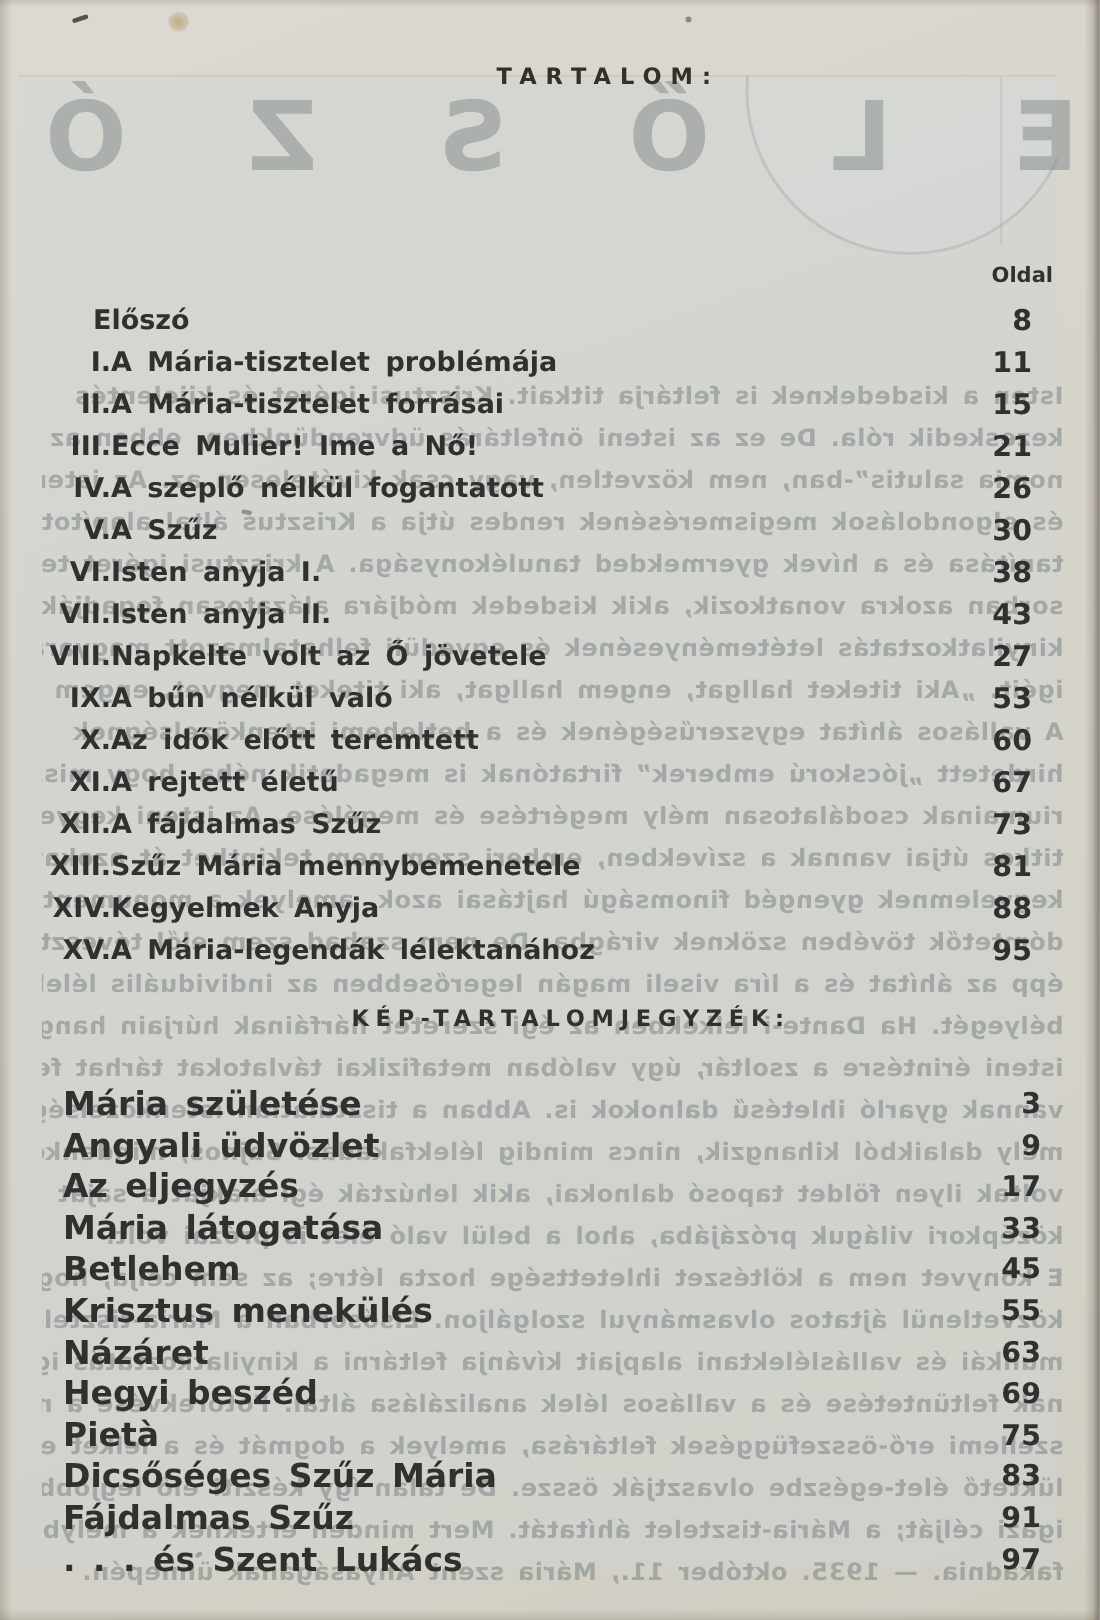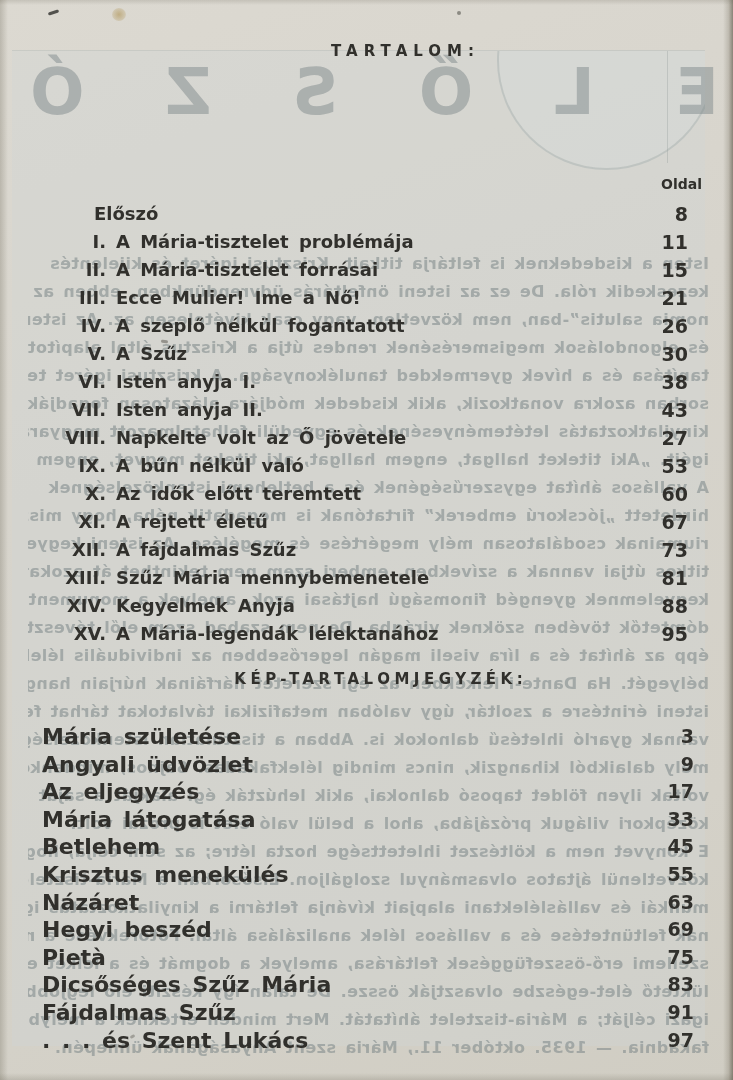--- a/index.html
+++ b/index.html
@@ -45,24 +45,24 @@
   .bleed-line{height:28px; white-space:nowrap; overflow:hidden;}
   
   .toc-title{
     position:absolute; top:42px; left:0; width:100%; text-align:center;
     font-size:15px; font-weight:bold; letter-spacing:6px; text-indent:6px;padding-left:36px;
   }
   .oldal{
     position:absolute; top:176px; right:31px;
     font-size:14px; font-weight:bold;
   }
-  .chapter-list{position:absolute; top:200px; left:56px; right:45px;}
+  .chapter-list{position:absolute; top:200px; left:24px; right:45px;}
   .c-row{display:flex; height:28px; line-height:28px;}
   .c-num{width:50px; text-align:right; font-size:18px; font-weight:bold; flex:none;}
-  .c-title{flex:1; margin-left:10px; font-size:18px; font-weight:bold; word-spacing:4px; white-space:nowrap; overflow:hidden;}
+  .c-title{flex:1; font-size:18px; font-weight:bold; word-spacing:4px; white-space:nowrap; overflow:hidden;}
   .c-page{width:46px; text-align:right; font-size:19px; font-weight:bold; flex:none;}
   .chapter-list div.c-row:first-of-type .c-title{margin-left:-12px;}
   .pic-heading{
     position:absolute; top:670px; left:12px; width:100%; text-align:center;
     font-size:15px; font-weight:bold; letter-spacing:4.5px; text-indent:4.5px;
   }
   .picture-list{position:absolute; top:723px; left:42px; right:39px;}
   .p-row{display:flex; height:27.6px; line-height:27.6px;}
   .p-title{flex:1; font-size:22px; font-weight:bold; word-spacing:4px; white-space:nowrap; overflow:hidden;}
   .p-page{width:46px; text-align:right; font-size:19px; font-weight:bold; flex:none;}

